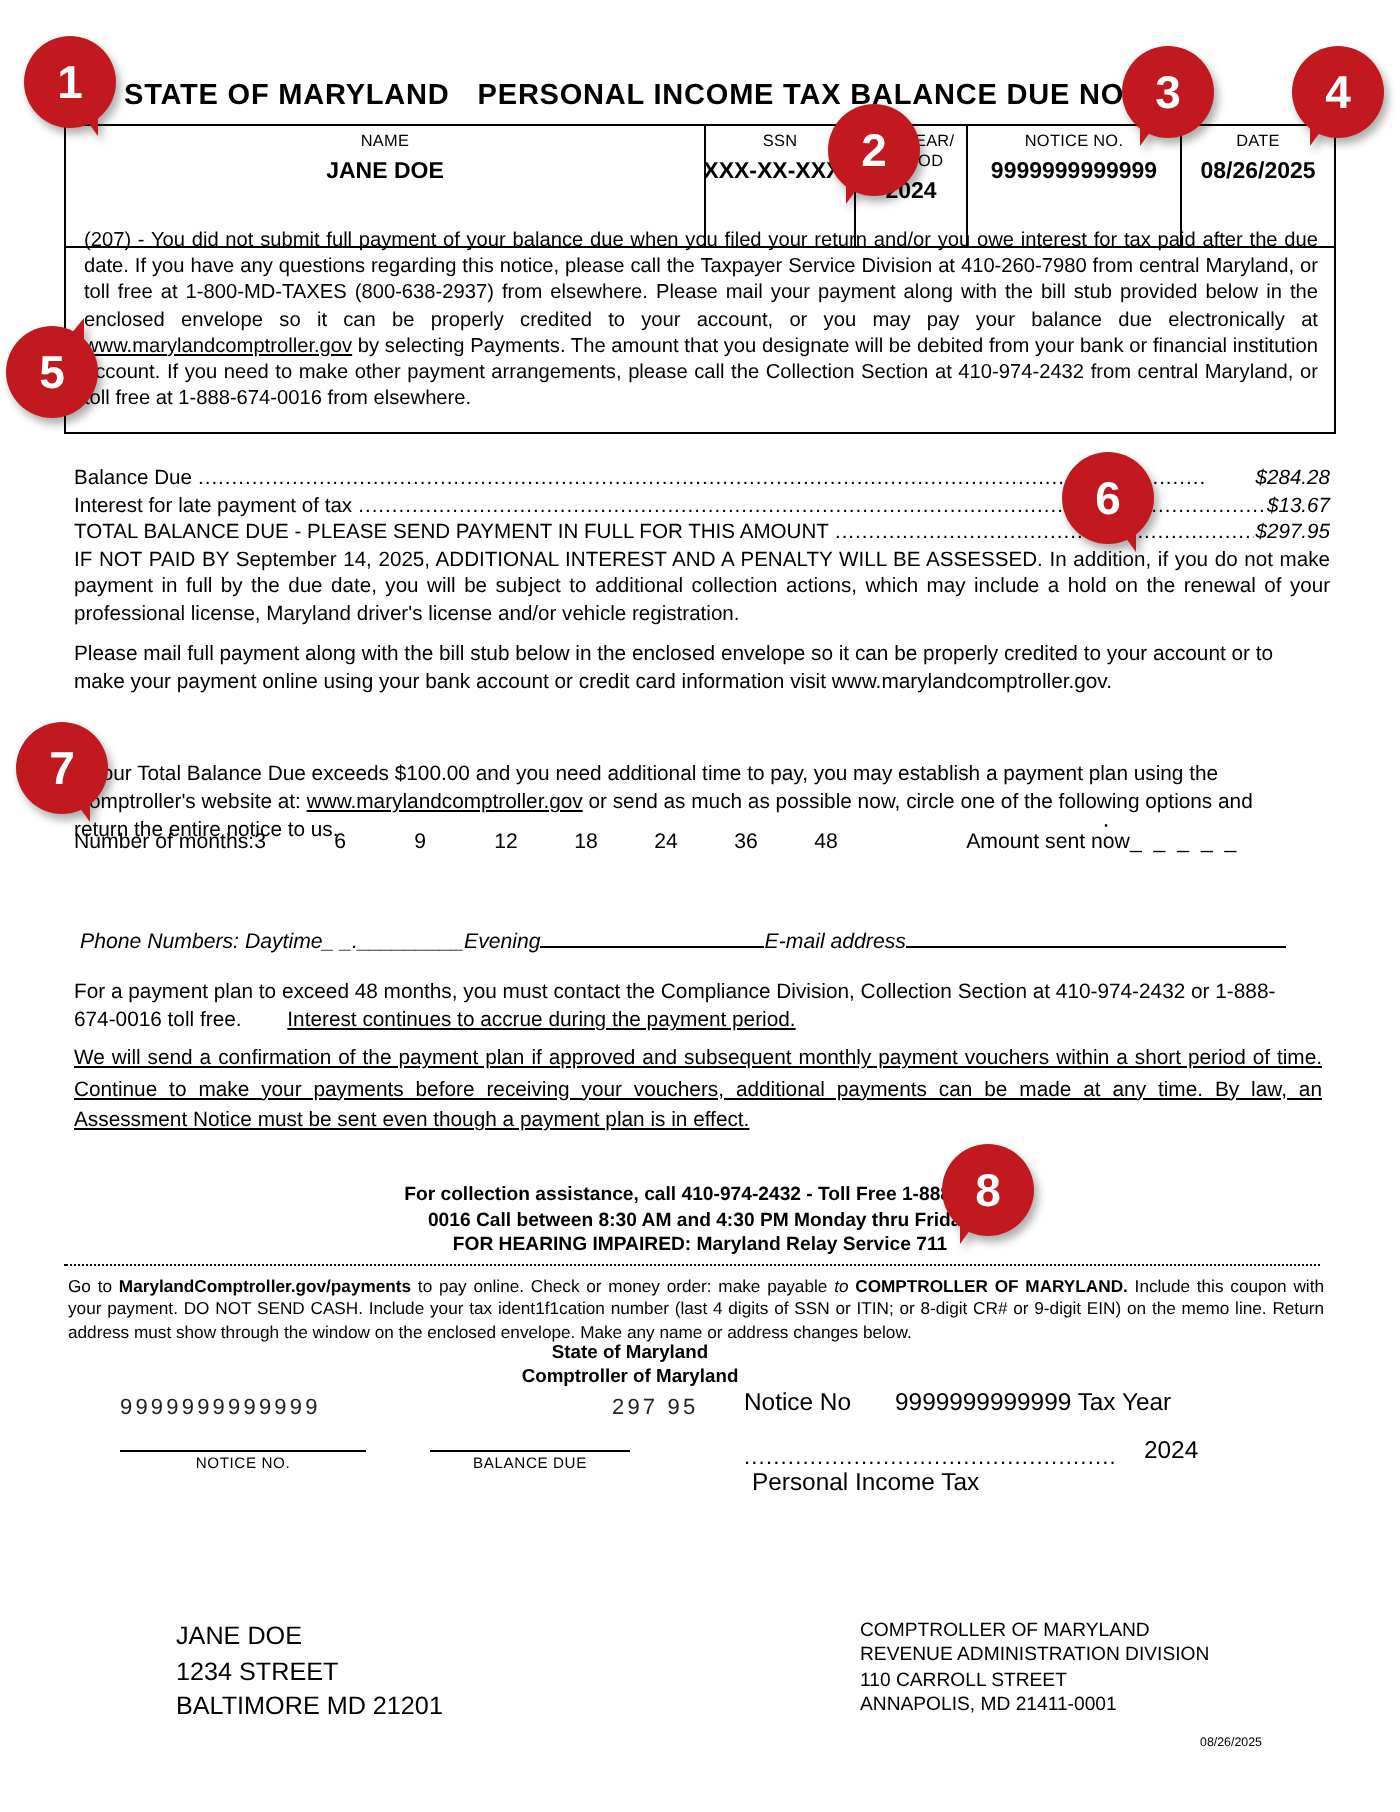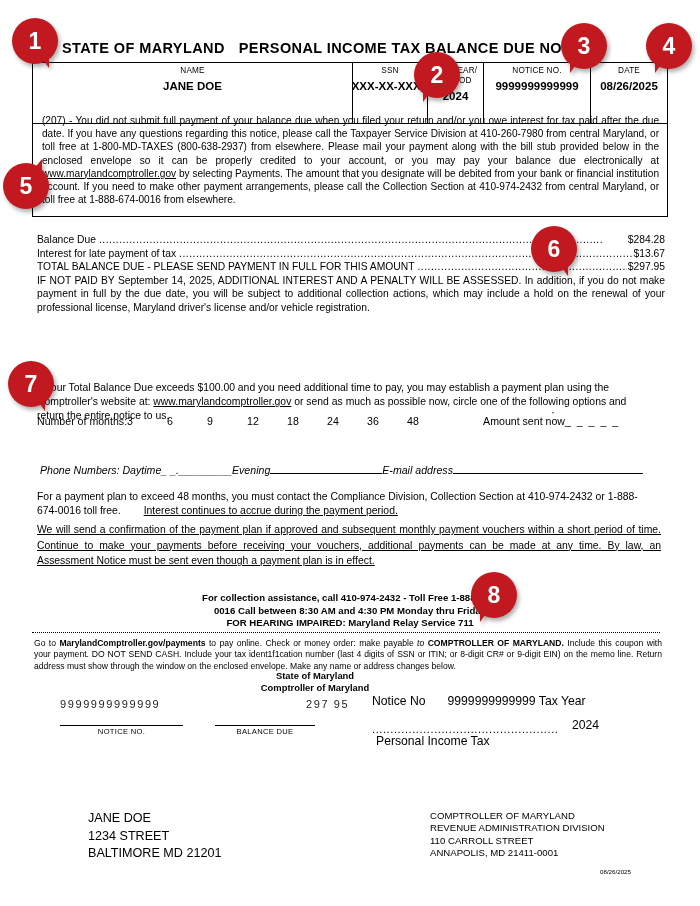--- a/index.html
+++ b/index.html
@@ -98,21 +98,21 @@
   }
   .bal-row .leader {
     flex: 1 1 auto;
     overflow: hidden;
     margin: 0 1px 0 3px;
     font-size: 10.3px;
     letter-spacing: 0.5px;
     color: #000;
     white-space: nowrap;
   }
-  .bal-row .amt { flex: 0 0 auto; text-align: center; }
+  .bal-row .amt { flex: 0 0 auto; text-align: center; font-style: italic; }
   .bal-note {
     font-size: 10.3px;
     line-height: 13.6px;
     text-align: justify;
     margin-top: 0px;
   }
 
   
   .para {
     position: absolute;
@@ -376,20 +376,21 @@
       <span class="amt">$13.67</span>
     </div>
     <div class="bal-row">
       <span>TOTAL BALANCE DUE - PLEASE SEND PAYMENT IN FULL FOR THIS AMOUNT</span>
       <span class="leader">......................................................................................................................................................</span>
       <span class="amt">$297.95</span>
     </div>
     <div class="bal-note">IF NOT PAID BY September 14, 2025, ADDITIONAL INTEREST AND A PENALTY WILL BE ASSESSED. In addition, if you do not make payment in full by the due date, you will be subject to additional collection actions, which may include a hold on the renewal of your professional license, Maryland driver's license and/or vehicle registration.</div>
   </div>
 
+  <div class="para" id="p-mail">Please mail full payment along with the bill stub below in the enclosed envelope so it can be properly credited to your account or to make your payment online using your bank account or credit card information visit www.marylandcomptroller.gov.</div>
 
   <div class="para" id="p-plan"><span>If your Total Balance Due exceeds $100.00 and you need additional time to pay, you may establish a payment plan using the Comptroller's website at: </span><span class="u">www.marylandcomptroller.gov</span><span> or send as much as possible now, circle one of the following options and return the entire notice to us.</span><span class="dot-mark">·</span></div>
 
   <div class="months-row">
     <span class="m-lbl">Number of months:</span><span class="m">3</span><span class="m">6</span><span class="m">9</span><span class="m">12</span><span class="m">18</span><span class="m">24</span><span class="m">36</span><span class="m">48</span><span class="sent">Amount sent now</span><span class="blankline">_ _ _ _ _</span>
   </div>
 
   <div class="phone-row">
     <span>Phone Numbers: Daytime</span><span>_  _._________</span><span>Evening</span><span class="ul-blank" style="width:112px"></span><span>E-mail address</span><span class="ul-blank" style="width:190px"></span>
   </div>

